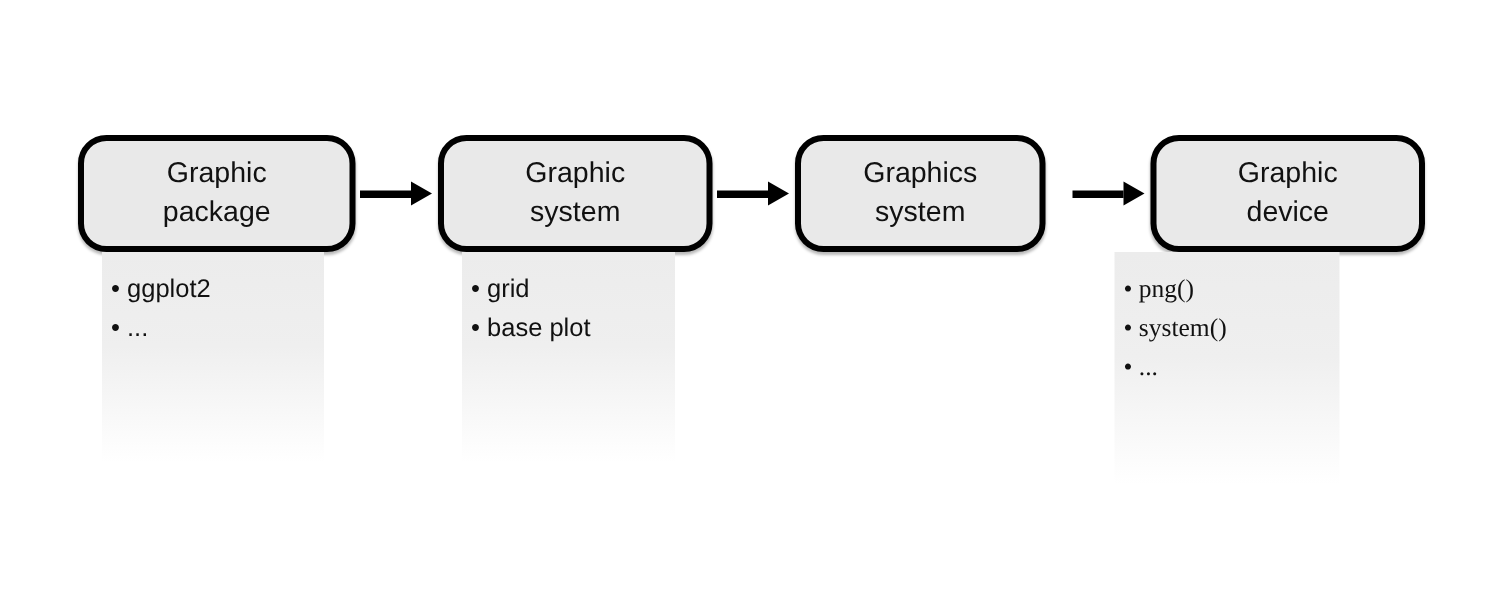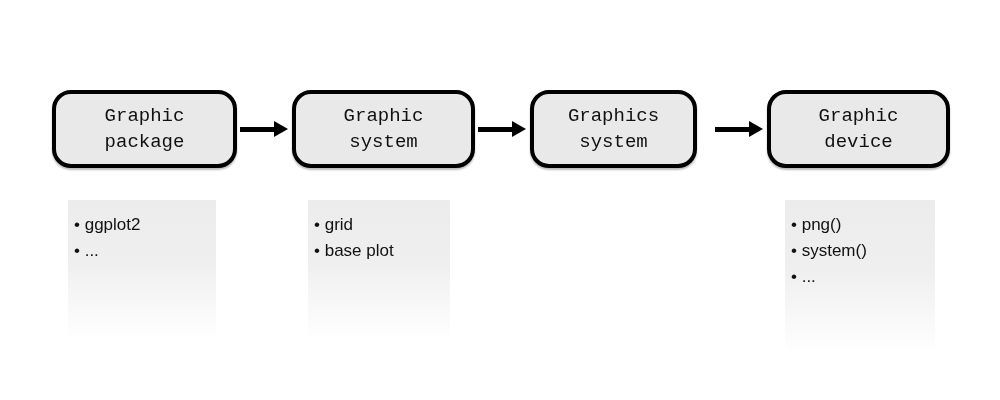--- a/index.html
+++ b/index.html
@@ -27,21 +27,20 @@
     display: flex;
     align-items: center;
     justify-content: center;
     text-align: center;
     box-shadow: 0 2px 2px rgba(0,0,0,0.28);
   }
   .box-label {
     font-size: 19px;
     line-height: 26px;
     color: var(--text, #111111);
-    font-family: Liberation Mono, monospace;
   }
   .arrow {
     position: absolute;
     top: 121px;
     height: 16px;
     display: flex;
     align-items: center;
   }
   .arrow .shaft {
     display: block;
@@ -57,21 +56,20 @@
     border-top: 8px solid transparent;
     border-bottom: 8px solid transparent;
   }
   .panel {
     position: absolute;
     top: 168px;
     background: linear-gradient(180deg,
       var(--panel-top, #ececec) 0%,
       #efefef 45%,
       rgba(255,255,255,0) 100%);
-    margin-top: 32px;
   }
   .bullets {
     list-style: none;
     margin: 0;
     padding: 12px 0 0 6px;
     font-size: 17px;
     line-height: 26px;
     color: var(--text, #111111);
     white-space: nowrap;
   }
@@ -131,21 +129,21 @@
     </ul>
   </div>
 
   <div class="panel" style="left:308px; width:142px; height:140px;">
     <ul class="bullets">
       <li>• grid</li>
       <li>• base plot</li>
     </ul>
   </div>
 
-  <div class="panel" style="left:785px; width:150px; height:155px;">
+  <div class="panel" style="left:743px; width:150px; height:155px;font-family:Liberation Serif, serif;">
     <ul class="bullets">
       <li>• png()</li>
       <li>• system()</li>
       <li>• ...</li>
     </ul>
   </div>
 
 </div>
 
 </body></html>

